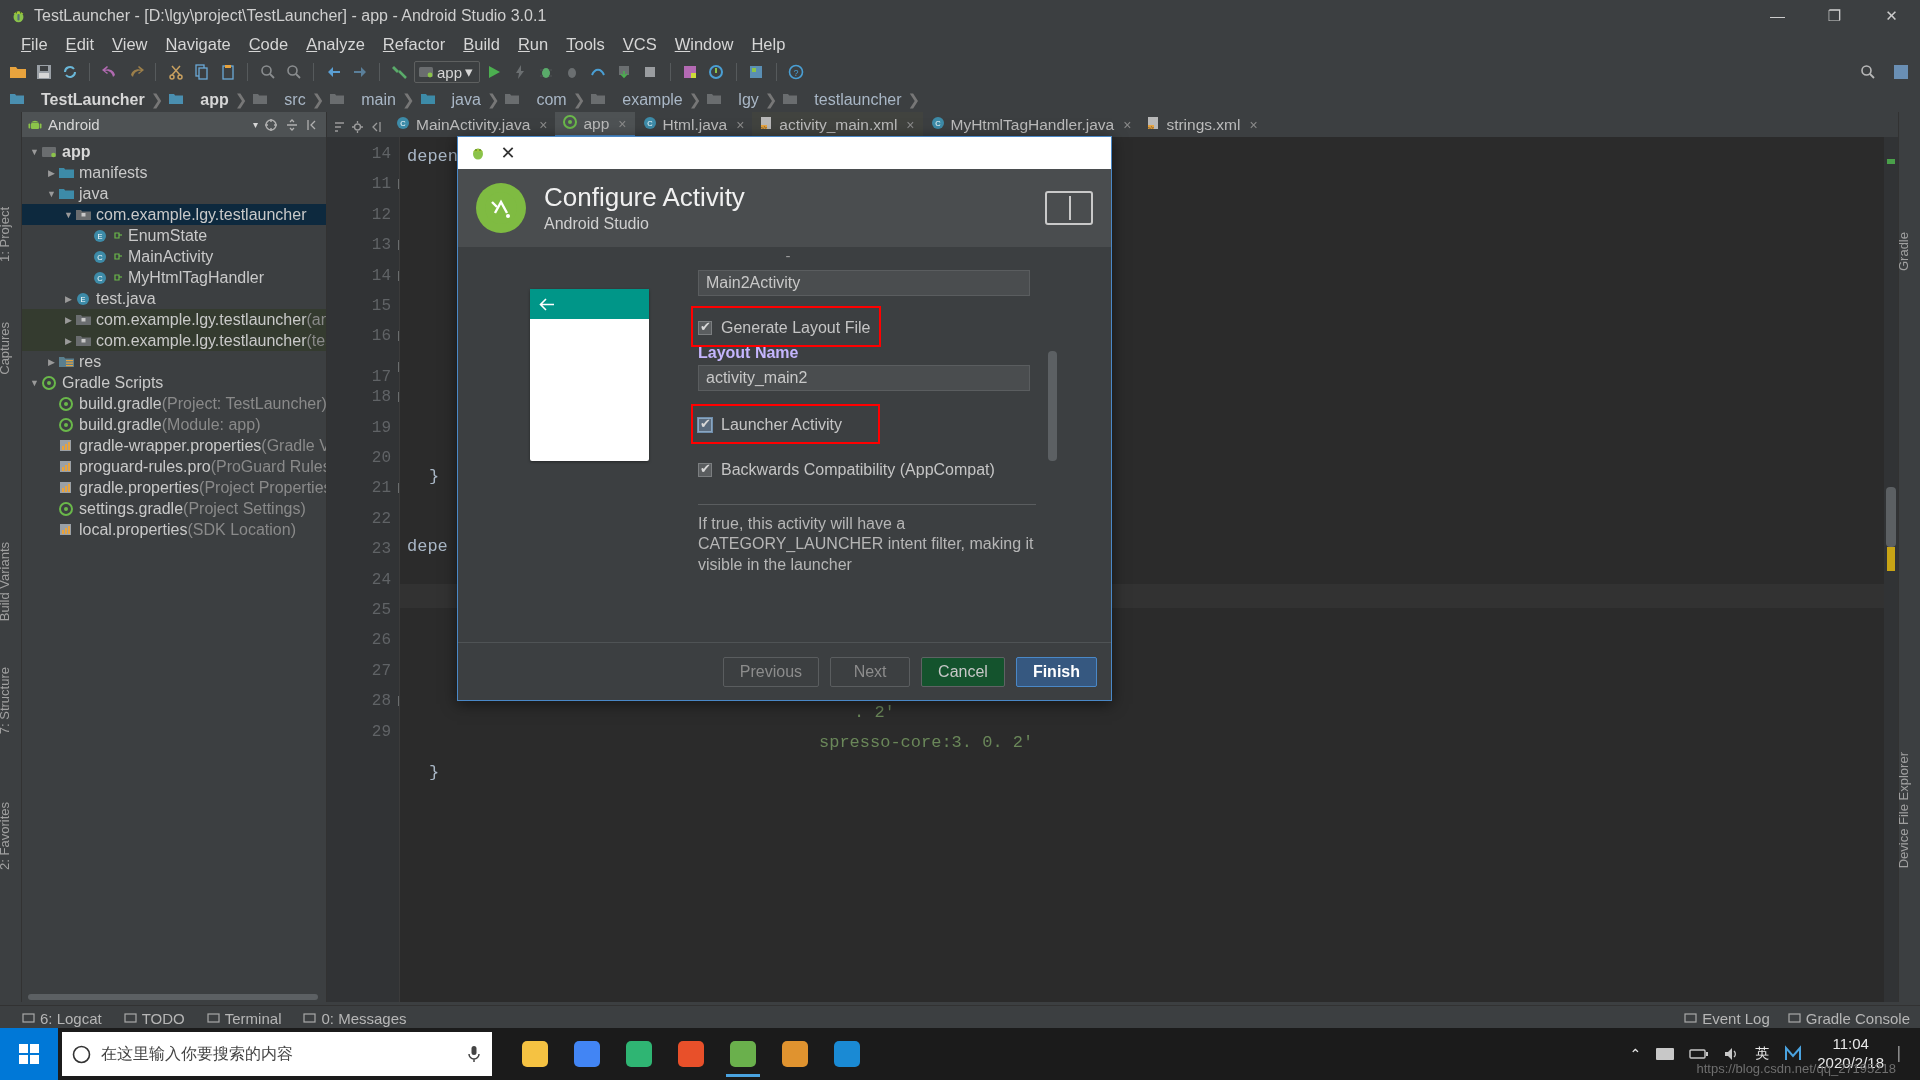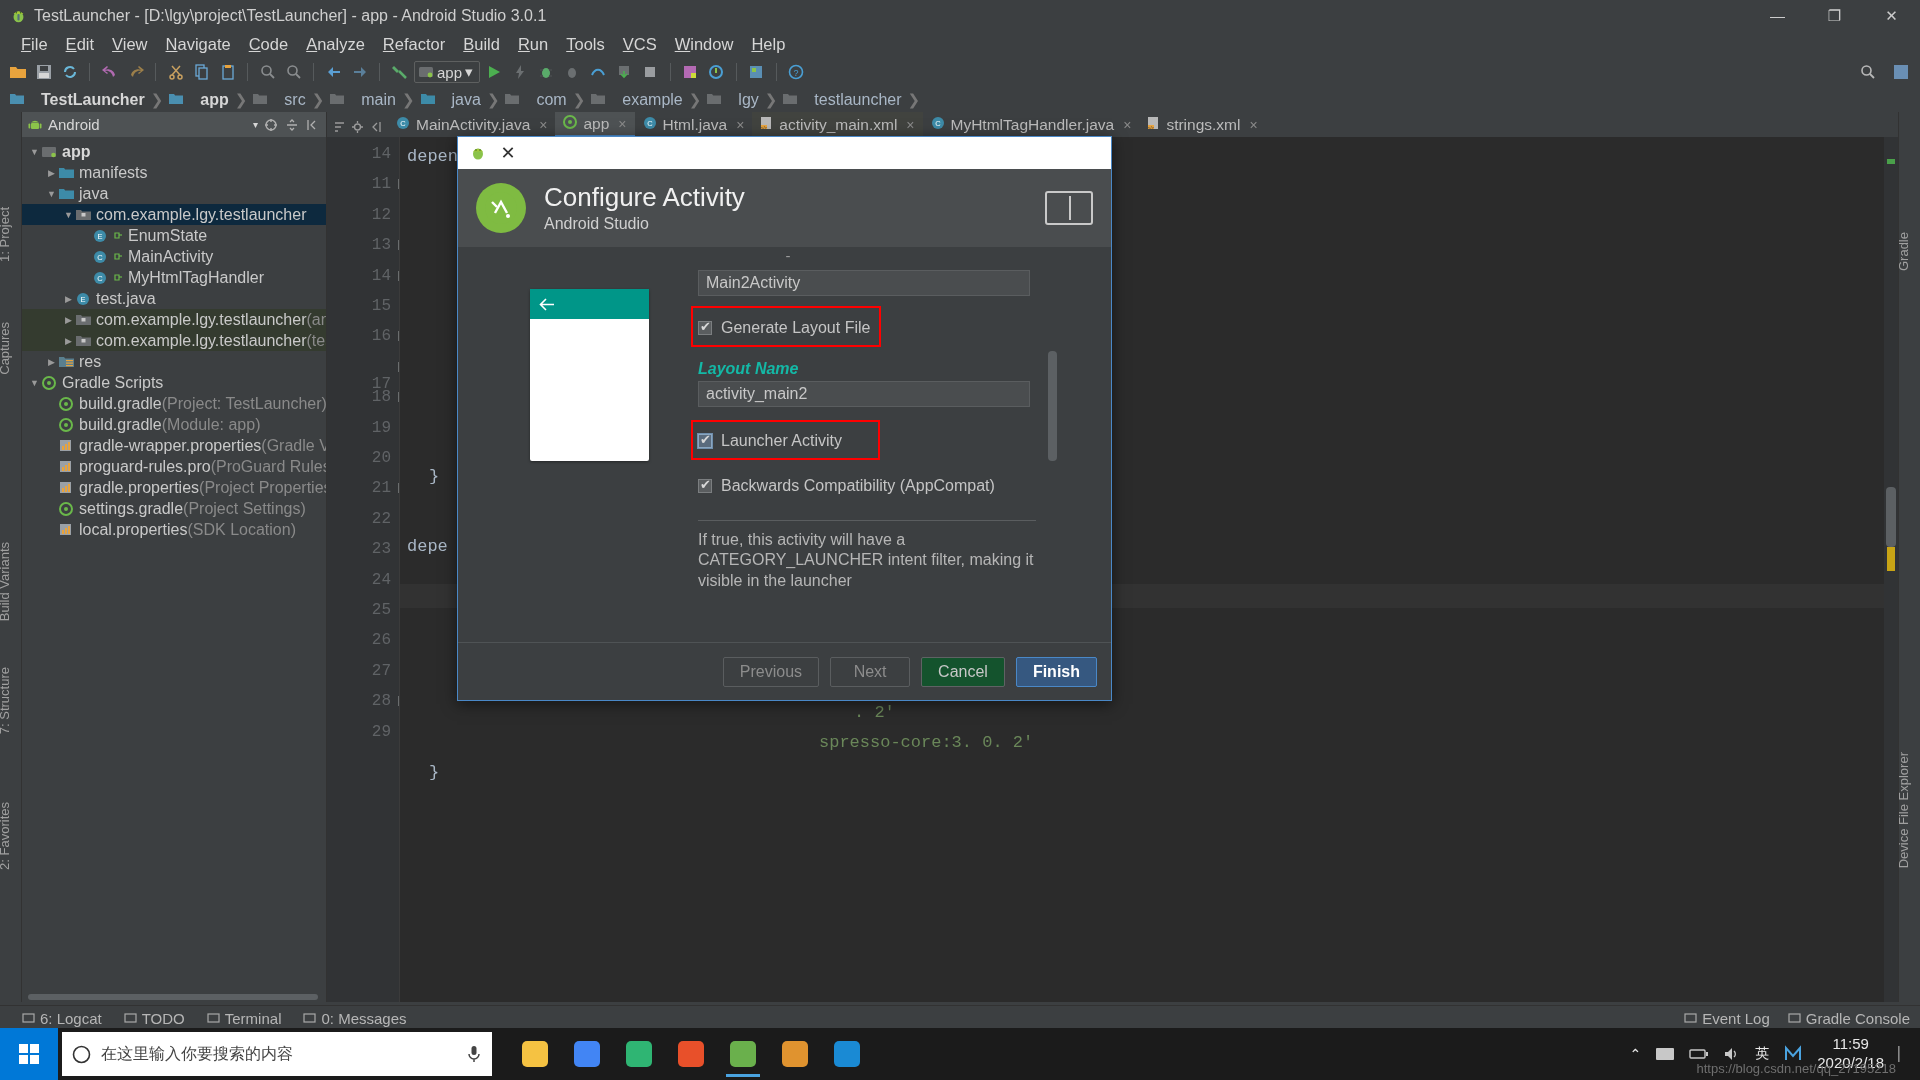--- a/index.html
+++ b/index.html
@@ -134,21 +134,21 @@
   .preview .bar { height:30px; background:#009688; display:flex; align-items:center;
                   padding-left:9px; }
 
   .form { position:absolute; left:240px; top:0; right:70px; }
   .f-desc { font-size:15.5px; font-weight:bold; color:#b8b8b8; padding-top:25px; }
   .f-dash { text-align:center; color:#9a9a9a; font-size:15px; height:20px;
             width:100px; margin-left:40px; }
   .f-input { height:26px; background:#4a4d4f; border:1px solid #5a5d5f; color:#c8c8c8;
              font-size:16px; padding:0 7px; display:flex; align-items:center;
              width:332px; margin-top:3px; }
-  .f-label { font-size:16px; font-weight:bold; color:#14b8a6; margin-top:20px;font-style:italic; }
+  .f-label { font-size:16px; font-weight:bold; color:#c4b5fd; margin-top:4px; }
   .f-check { display:flex; align-items:center; gap:9px; font-size:16px; color:#c5c5c5;
              height:25px; }
   .cbox { width:14px; height:14px; background:#5a5d5f; border:1px solid #7b7e80;
           position:relative; flex:none; }
   .cbox.on:after { content:'✔'; position:absolute; left:1px; top:-3px;
                    font-size:13px; color:#d8d8d8; }
   .cbox.focus { background:#5a6b7d; border-color:#8aa6c0; outline:1px solid #6f8eac; }
   .redbox { position:absolute; border:2.5px solid #ff0000; }
   .f-divider { height:1px; background:#5a5d5f; margin-top:22px; width:338px; }
   .f-help { font-size:16px; color:#b6b6b6; line-height:1.28; margin-top:9px; width:345px; }
@@ -819,21 +819,21 @@
       </div>
       <div class="codearea">
         <div class="gutter" id="gutter">
             <div class="gn" style="top: 8px;">14</div>
             <div class="gn" style="top: 38.4px;">11</div>
             <div class="gn" style="top: 68.8px;">12</div>
             <div class="gn" style="top: 99.2px;">13</div>
             <div class="gn" style="top: 129.6px;">14</div>
             <div class="gn" style="top: 160px;">15</div>
             <div class="gn" style="top: 190.4px;">16</div>
-            <div class="gn" style="top: 238px;">17</div>
+            <div class="gn" style="top: 231px;">17</div>
             <div class="gn" style="top: 251.2px;">18</div>
             <div class="gn" style="top: 281.6px;">19</div>
             <div class="gn" style="top: 312px;">20</div>
             <div class="gn" style="top: 342.4px;">21</div>
             <div class="gn" style="top: 372.8px;">22</div>
             <div class="gn" style="top: 403.2px;">23</div>
             <div class="gn" style="top: 433.6px;">24</div>
             <div class="gn" style="top: 464px;">25</div>
             <div class="gn" style="top: 494.4px;">26</div>
             <div class="gn" style="top: 524.8px;">27</div>
@@ -1084,21 +1084,21 @@
         </svg>
       <svg width="18" height="16" viewBox="0 0 18 16">
         <path d="M2 6h3l4-4v12l-4-4H2z" fill="#c8c8c8"></path>
         <path d="M11 5a4 4 0 010 6" stroke="#c8c8c8" stroke-width="1.3" fill="none"></path>
         </svg>
       <span>英</span>
       <svg width="20" height="18" viewBox="0 0 20 18">
         <path d="M3 15V3l7 8 7-8v12" stroke="#4aa3e0" stroke-width="2" fill="none"></path>
         </svg>
       <div class="clock">
-        <div>11:59</div>
+        <div>11:04</div>
         <div>2020/2/18</div>
       </div>
       <svg width="10" height="16" viewBox="0 0 10 16">
         <rect x="0" y="0" width="1.6" height="16" fill="#888"></rect>
         </svg>
     </div>
   </div>
 
   <div class="wm">https://blog.csdn.net/qq_27195218</div>
 </div>

